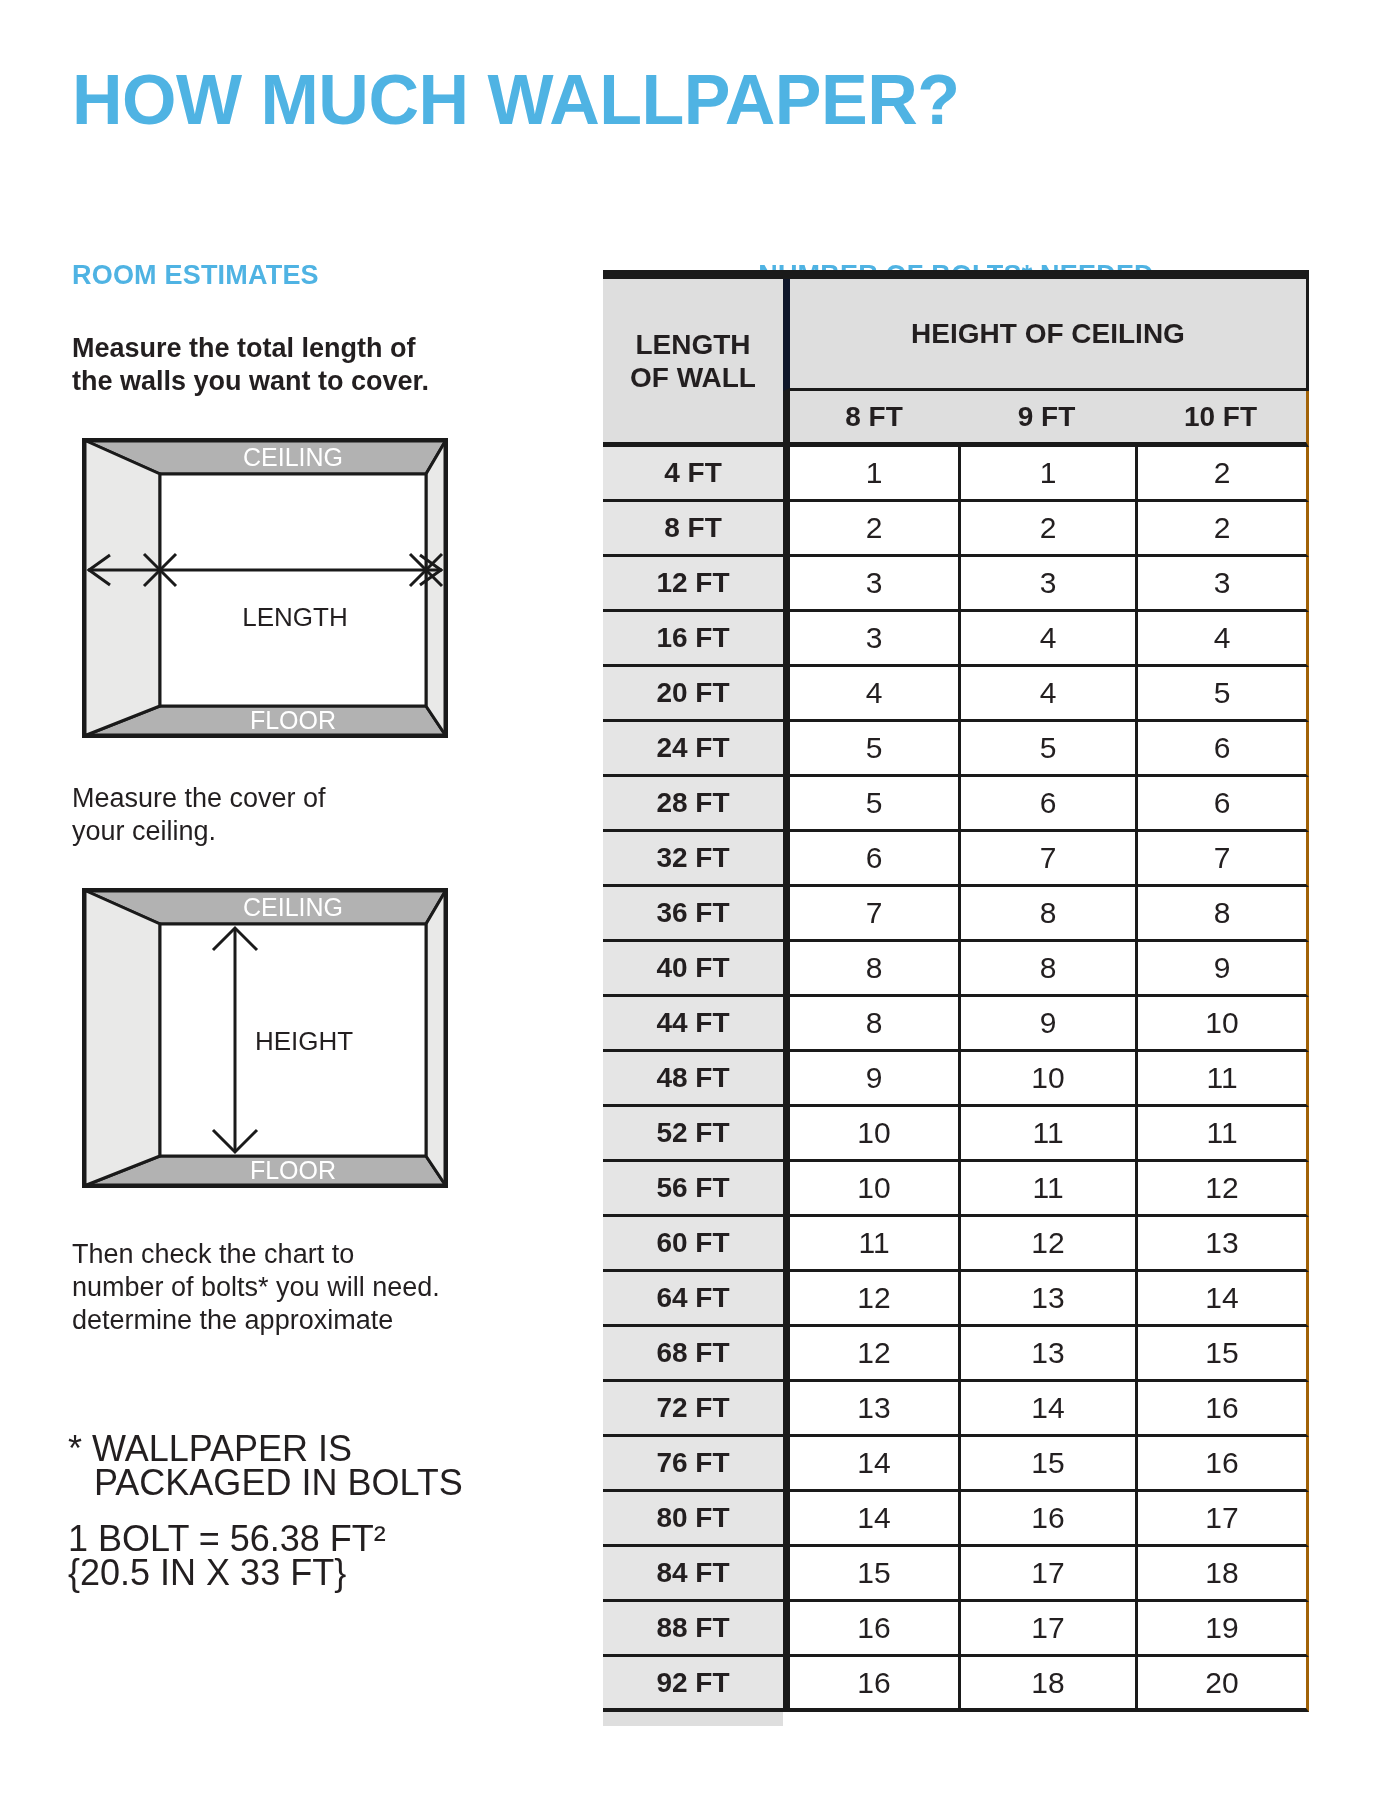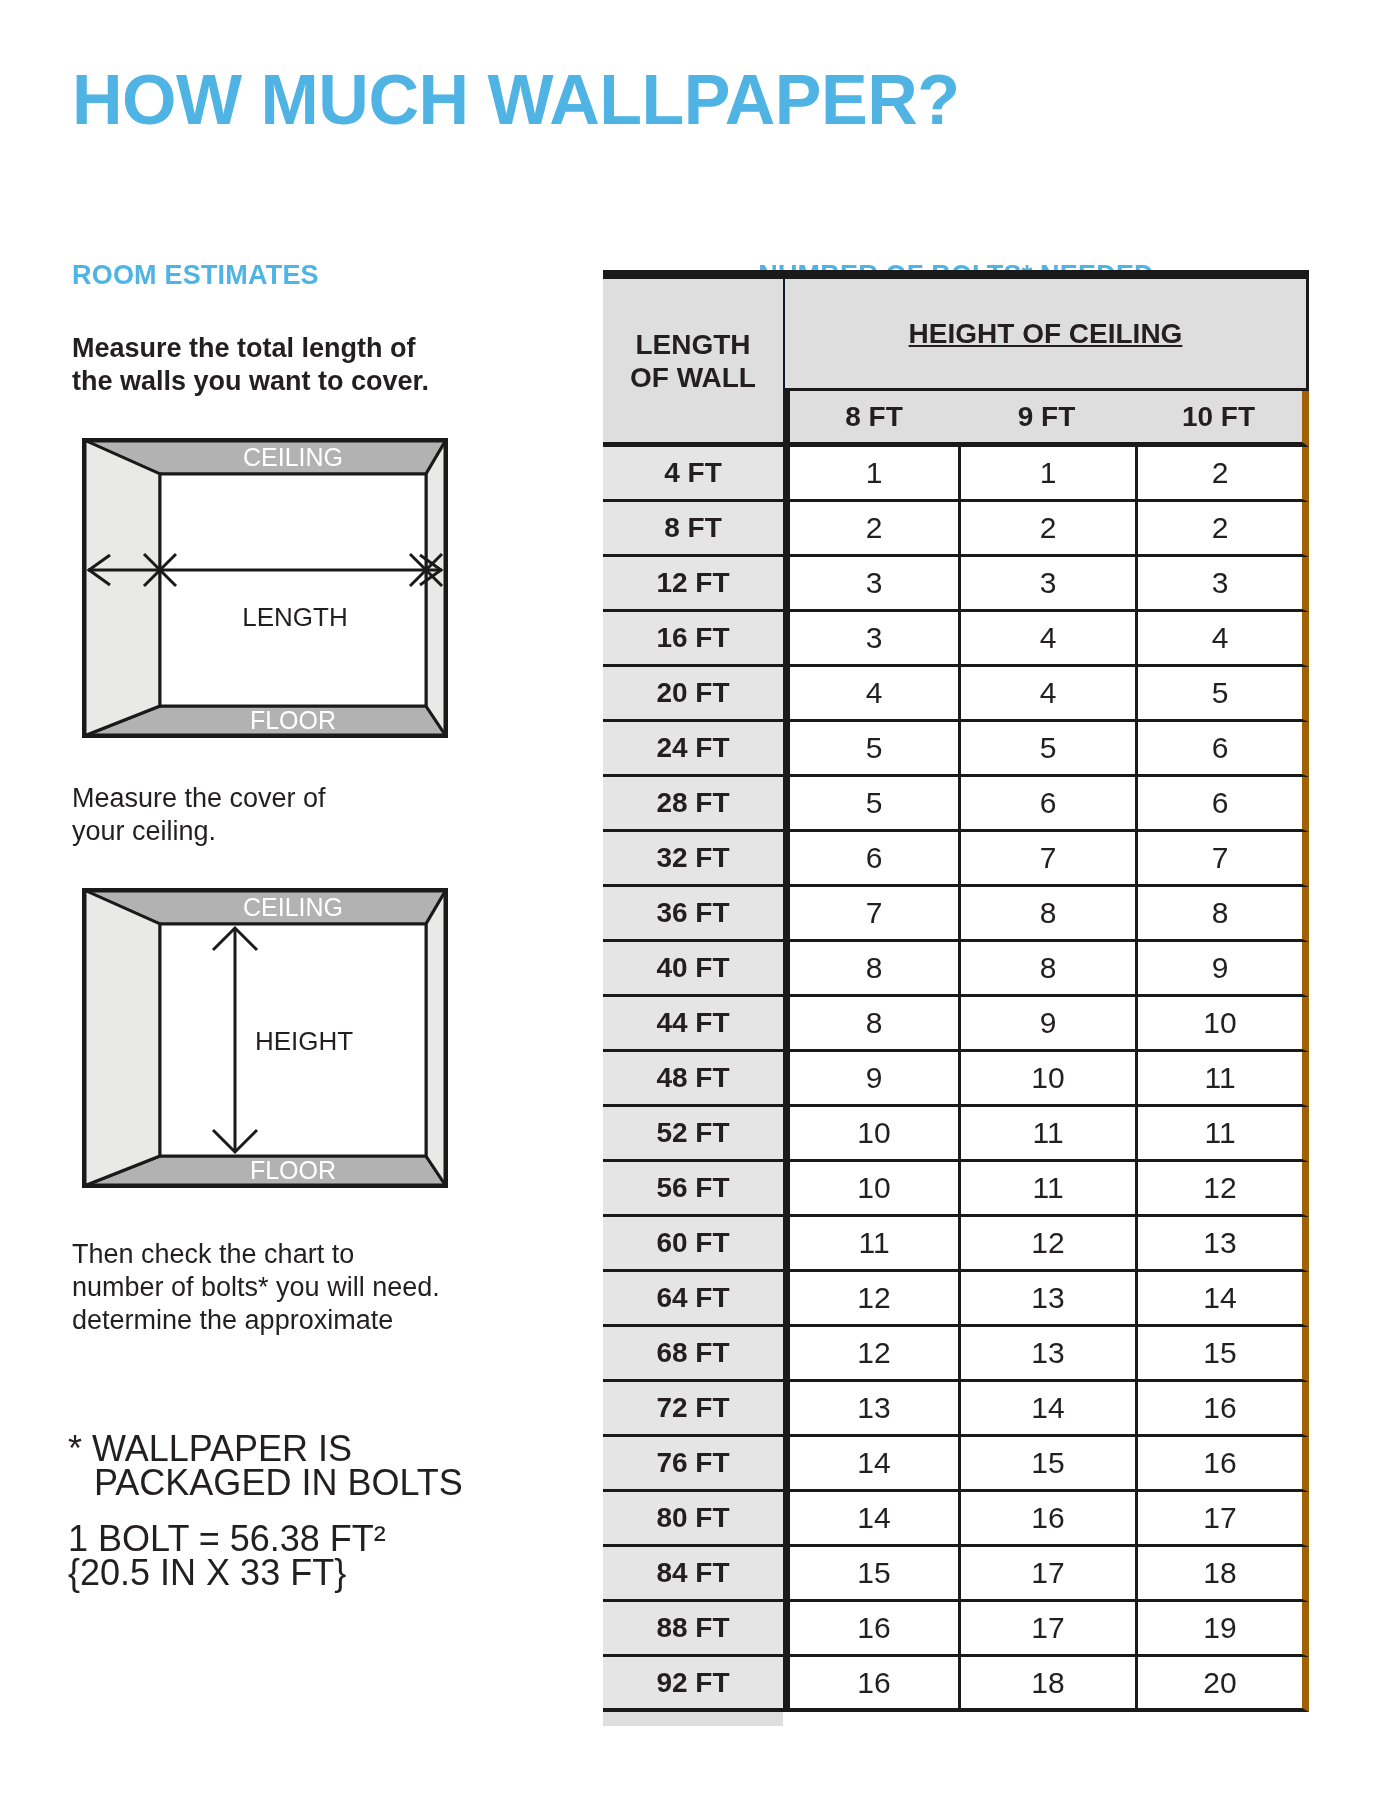--- a/index.html
+++ b/index.html
@@ -41,25 +41,25 @@
   .cell {
     box-sizing:border-box; display:flex; align-items:center; justify-content:center;
     border-bottom:3px solid #1a1a1a; font-size:30px; color:#231f20; background:#ffffff;
   }
   .hdr { background:#dedede; font-weight:bold; font-size:28px; }
   .row-label { background:#e5e5e5; font-weight:bold; font-size:28px; }
   .c-lenwall {
     grid-row:1 / 3; grid-column:1;
     flex-direction:column; line-height:33px; border-bottom:5px solid #1a1a1a;
   }
-  .c-hoc { grid-row:1; grid-column:2 / 5; border-left:2px solid #0f172a; border-right:3px solid #1a1a1a;text-decoration:underline; }
+  .c-hoc { grid-row:1; grid-column:2 / 5; border-left:7px solid #0f172a; border-right:3px solid #1a1a1a; }
   .c-sub { grid-row:2; border-bottom:5px solid #1a1a1a; }
   .thickl { border-left:7px solid #1a1a1a; }
   .thinl  { border-left:3px solid #1a1a1a; }
-  .rgt    { border-right:7px solid #a16207; }
+  .rgt    { border-right:3px solid #a16207; }
   .last-row { border-bottom:4px solid #1a1a1a; }
   .tbl-stub { position:absolute; left:603px; top:1712px; width:180px; height:14px; background:#dedede; }
   svg text { font-family:"Liberation Sans", sans-serif; }
 </style>
 </head>
 <body>
 
 <div class="page">
 
   <div class="page-title">HOW MUCH WALLPAPER?</div>

